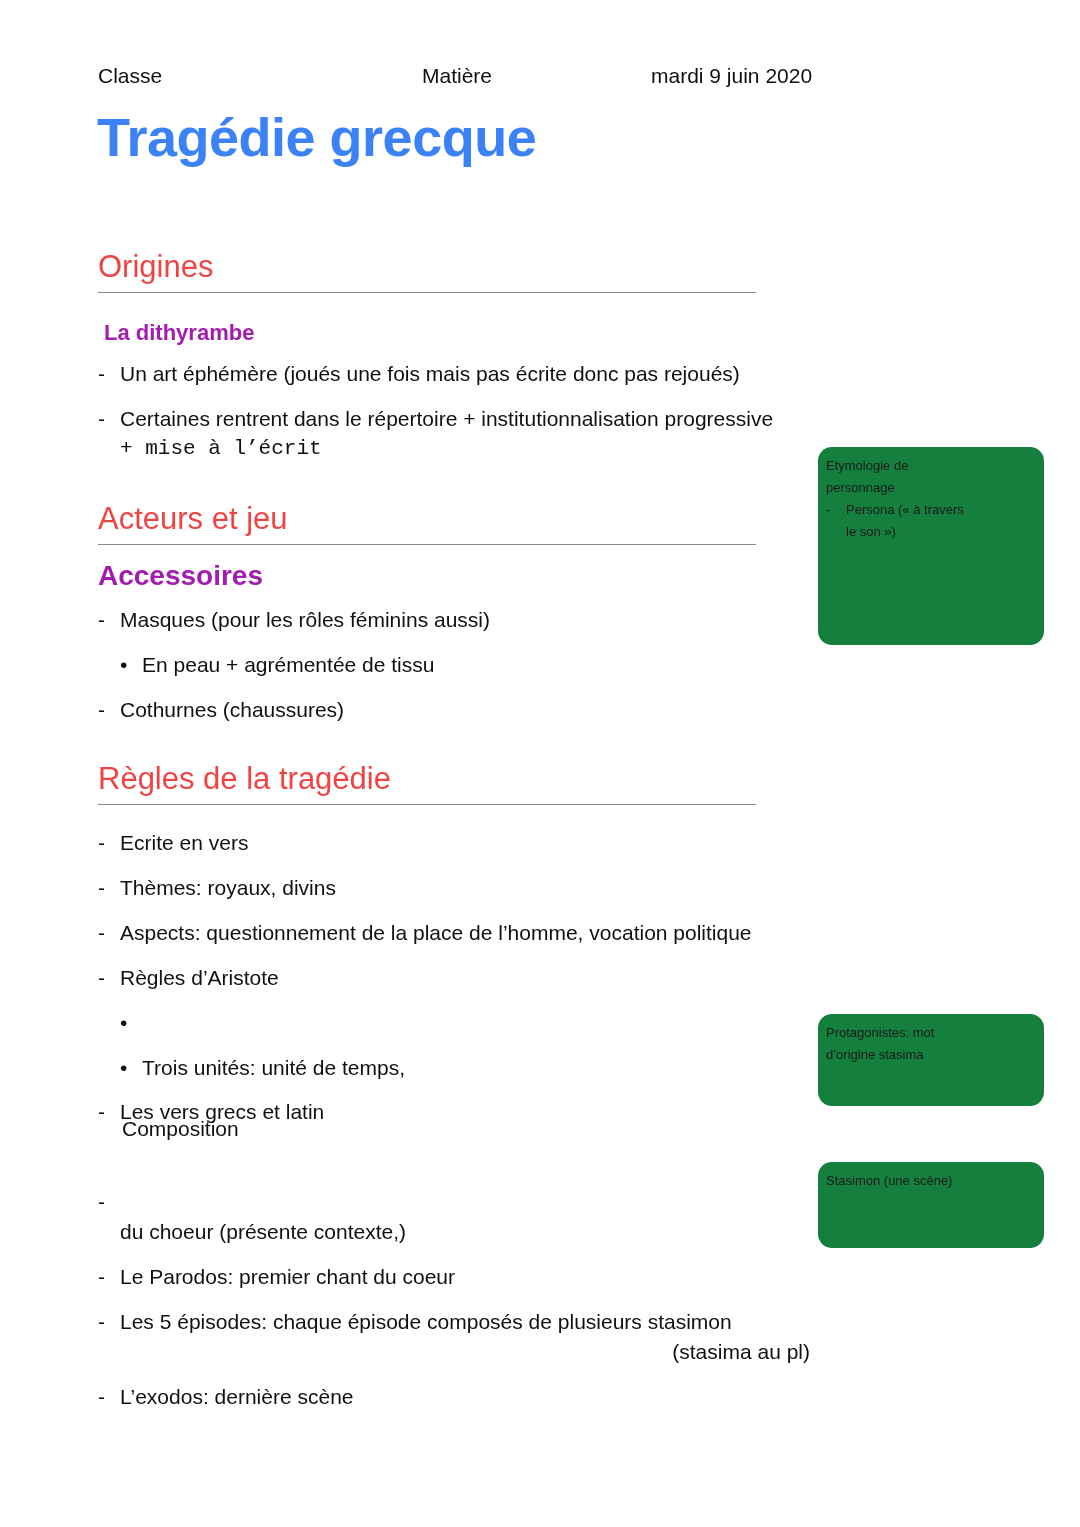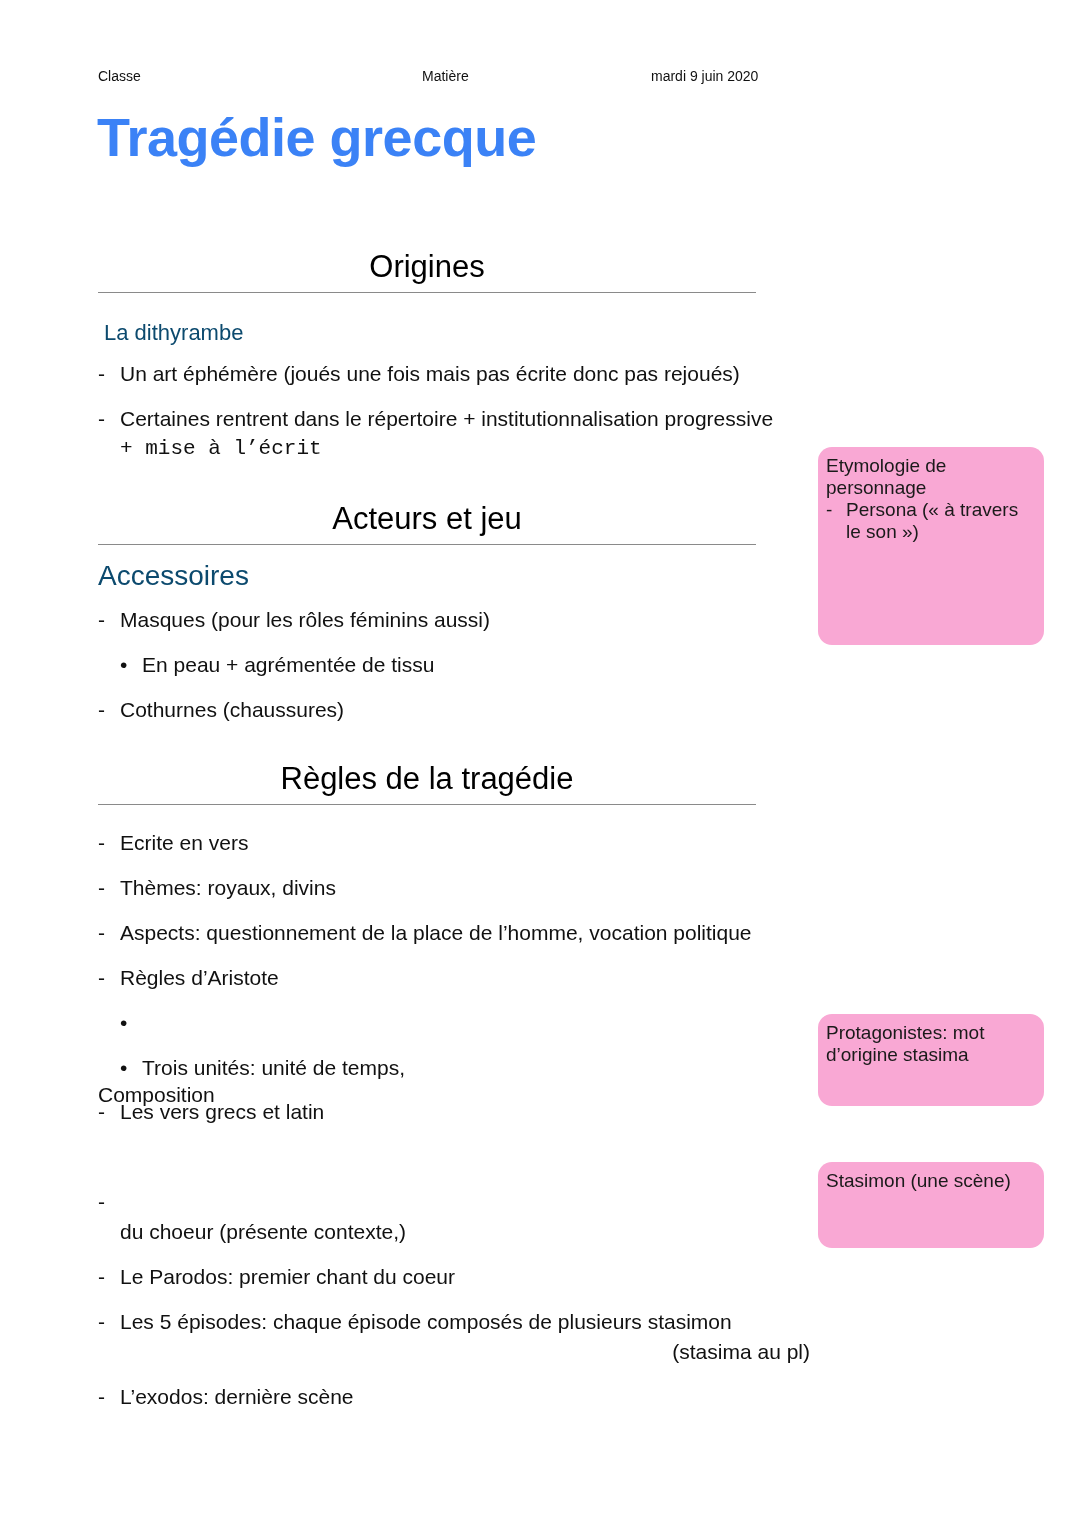--- a/index.html
+++ b/index.html
@@ -11,21 +11,21 @@
       width: 1080px;
       height: 1527px;
       position: relative;
       overflow: hidden;
       font-family: "Liberation Sans", "DejaVu Sans", sans-serif;
       color: #111111;
     }
     .meta {
       position: absolute;
       top: 63px;
-      font-size: 14px;
+      font-size: 21px;
       color: #111;
       line-height: 26px;
     }
     .meta.classe { left: 98px; }
     .meta.matiere { left: 422px; }
     .meta.date { left: 651px; }
 
     .title {
       position: absolute;
       left: 97px;
@@ -35,32 +35,31 @@
       line-height: 66px;
       color: #3b82f6;
       letter-spacing: -0.5px;
     }
 
     .section-heading {
       position: absolute;
       left: 98px;
       width: 658px;
       font-size: 31px;
-      color: #000000;
+      color: #ef4444;
       line-height: 38px;
       padding-bottom: 6px;
       border-bottom: 1.5px solid #8a8a8a;
-      text-align: center;
     }
 
     .subheading {
       position: absolute;
       left: 98px;
-      font-weight: normal;
-      color: #0c4a6e;
+      font-weight: bold;
+      color: #a21caf;
     }
     .subheading.small { font-size: 22px; line-height: 28px; left: 104px; }
     .subheading.large { font-size: 28px; line-height: 34px; }
 
     .line {
       position: absolute;
       font-size: 21px;
       line-height: 30px;
       color: #111;
     }
@@ -86,25 +85,25 @@
       top: 0;
     }
     .plain {
       left: 98px;
     }
 
     .side-note {
       position: absolute;
       left: 818px;
       width: 226px;
-      background: #f9a8d4;
+      background: #15803d;
       border-radius: 14px;
       box-sizing: border-box;
       padding: 8px 8px 8px 8px;
-      font-size: 19px;
+      font-size: 13px;
       line-height: 22px;
       color: #1a1a1a;
     }
     .side-note .note-item {
       position: relative;
       padding-left: 20px;
     }
     .side-note .note-item .marker {
       position: absolute;
       left: 0;
@@ -173,21 +172,21 @@
 </div>
 <div class="line bullet-item" style="top:1053px;">
   <span class="marker">•</span>
   <span>Trois unités: unité de temps,</span>
 </div>
 <div class="line dash-item" style="top:1097px;">
   <span class="marker">-</span>
   <span>Les vers grecs et latin</span>
 </div>
 
-<div class="line plain" style="top:1080px;">Composition</div>
+<div class="line plain" style="top:1114px;margin-left:24px;">Composition</div>
 
 <div class="line dash-item" style="top:1187px;">
   <span class="marker">-</span>
 </div>
 <div class="line dash-item" style="top:1217px;">
   <span>du choeur (présente contexte,)</span>
 </div>
 <div class="line dash-item" style="top:1262px;">
   <span class="marker">-</span>
   <span>Le Parodos: premier chant du coeur</span>

